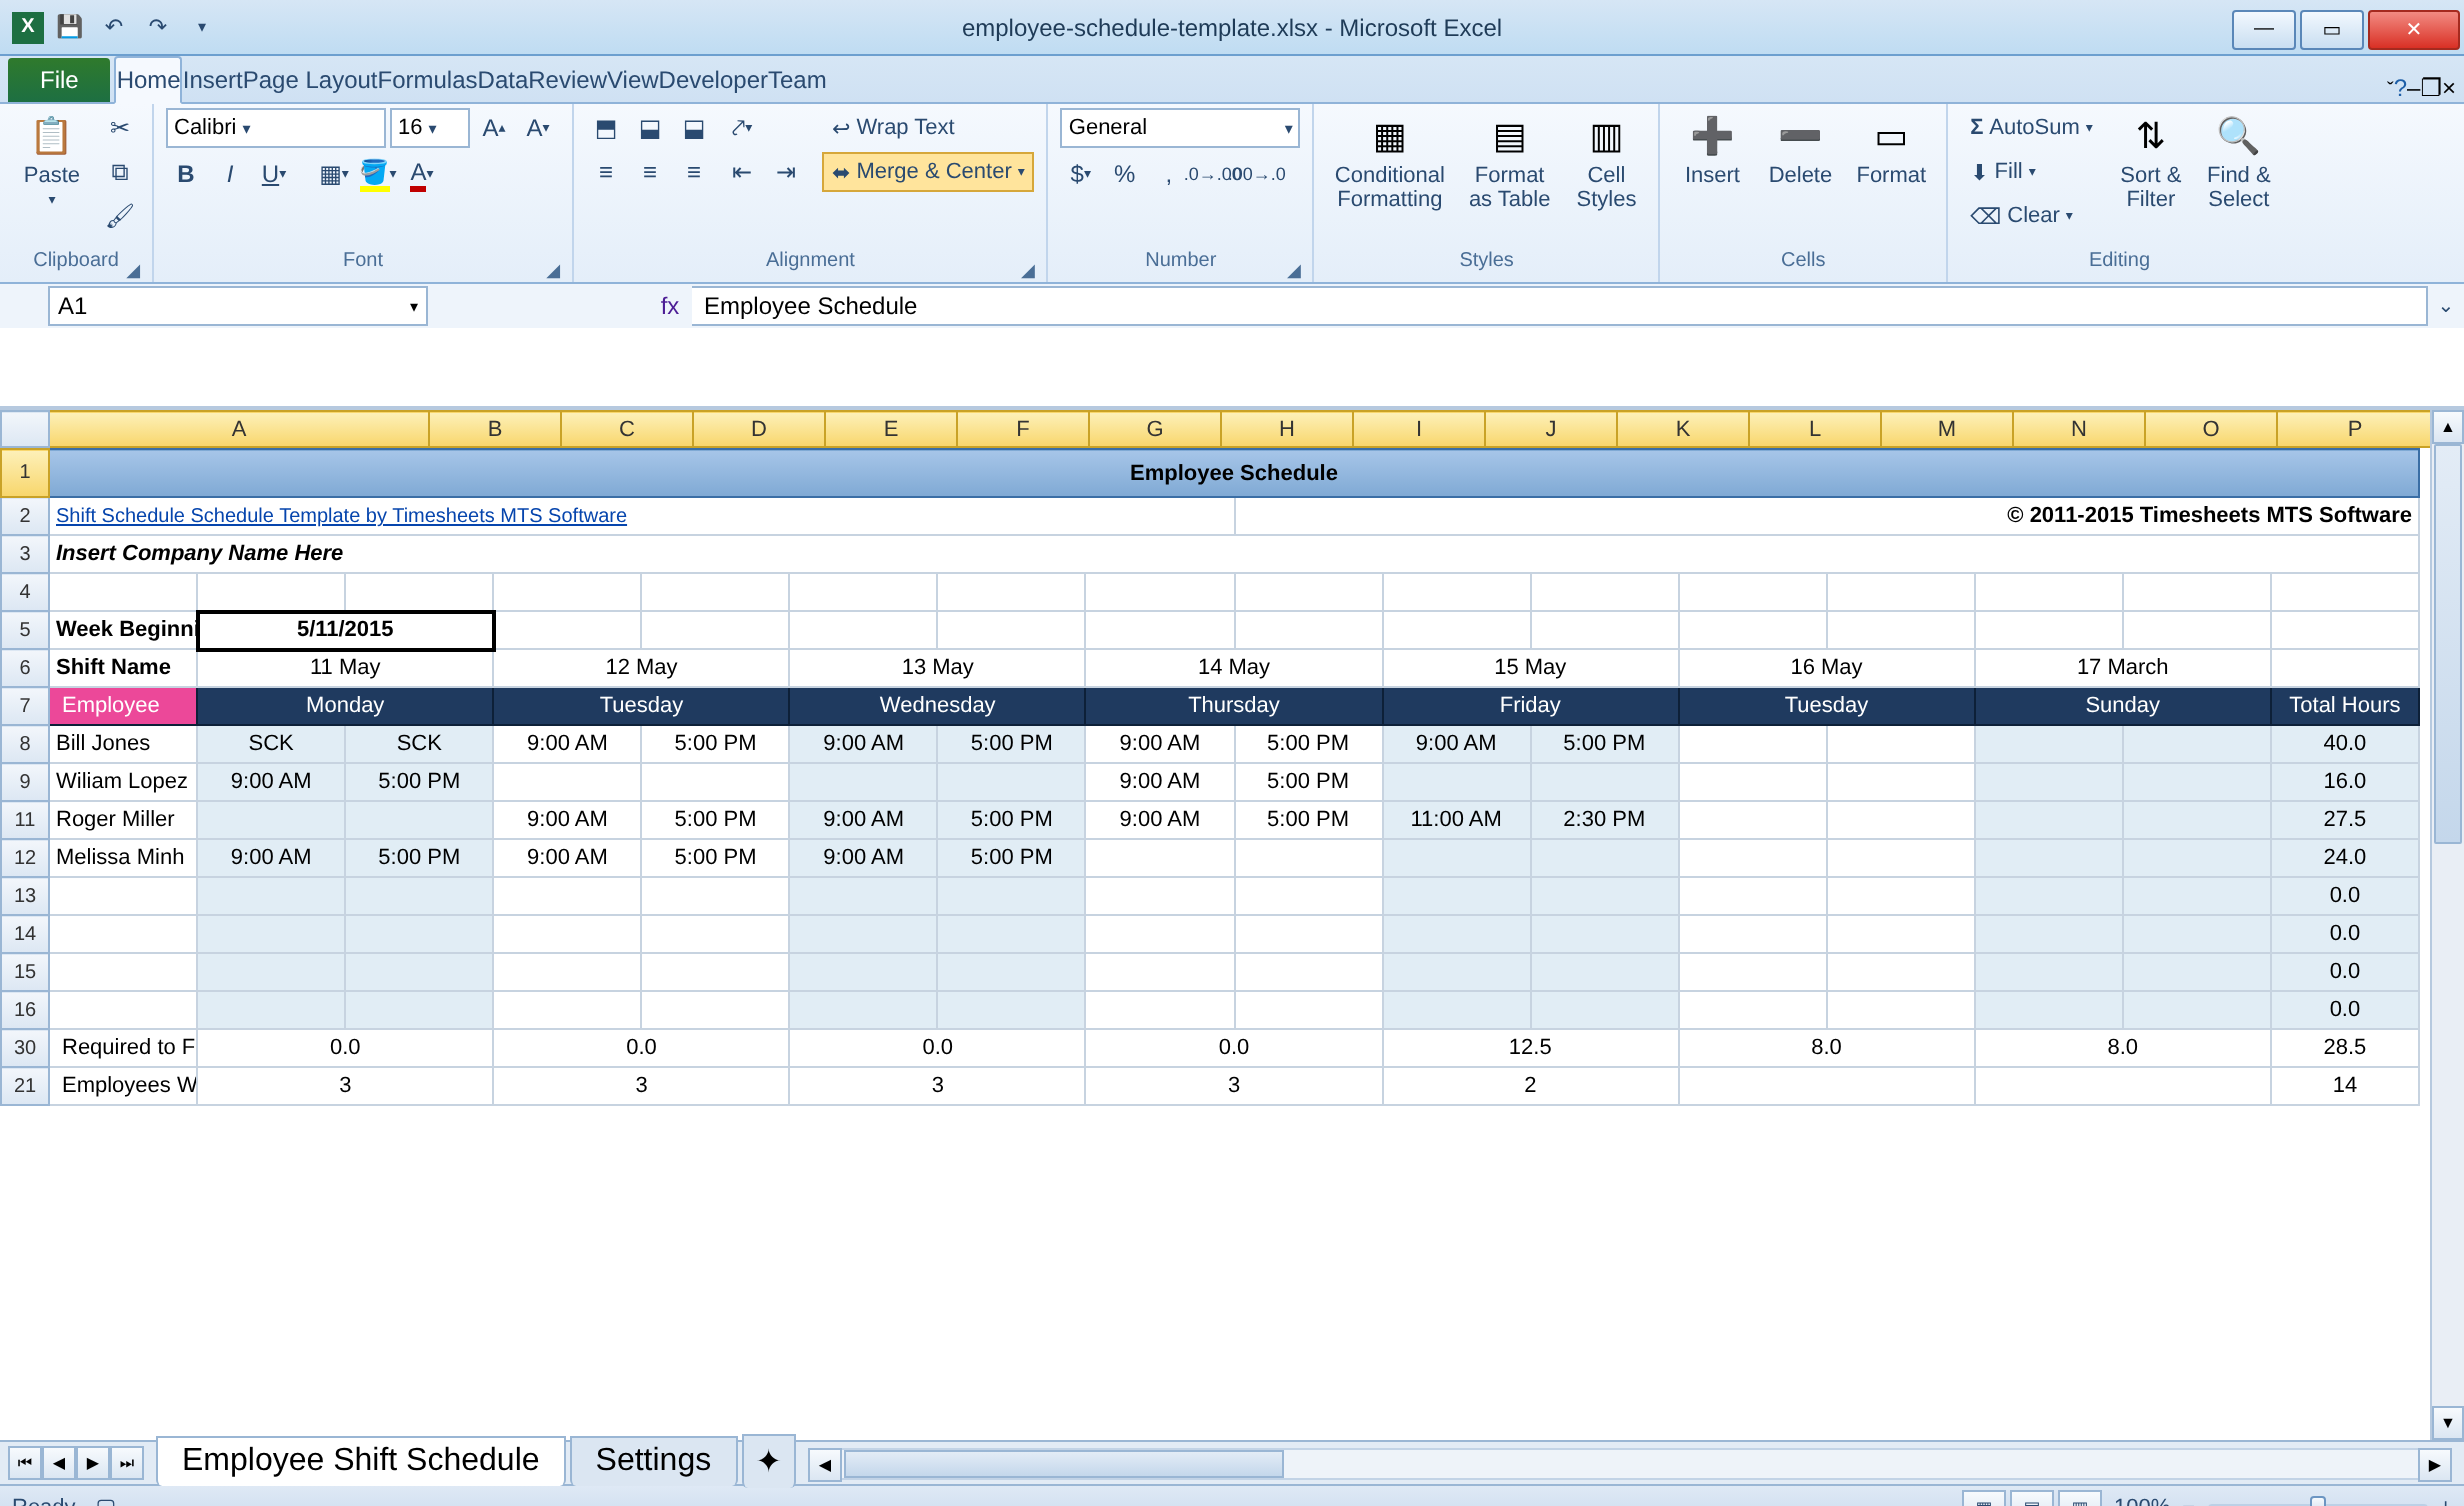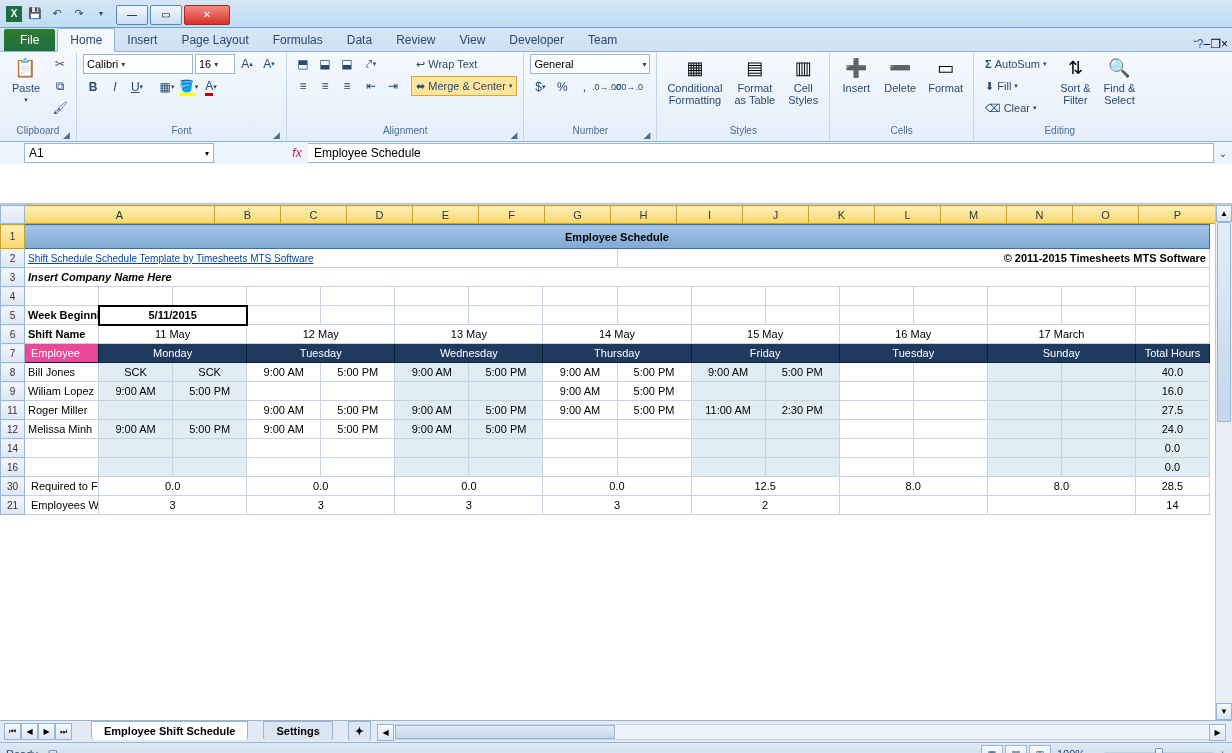--- a/index.html
+++ b/index.html
@@ -11,21 +11,21 @@
 .titlebar .excel-icon { width: 16px; height: 16px; background: #1d6f42; display: inline-block; color:#fff; font-size:10px; line-height:16px; text-align:center; font-weight:bold; }
 .titlebar .qat-btn { width: 18px; height: 18px; display:inline-flex; align-items:center; justify-content:center; font-size:11px; color:#2a4a70; }
 .titlebar .title-text { flex:1; text-align:center; font-size:12px; color:#1f3b57; }
 .titlebar .winbtns { display:flex; }
 .titlebar .winbtn { width:32px; height:20px; margin:2px 2px 0 0; border:1px solid #5a87b8; background:linear-gradient(#f2f8fe,#c9def1); display:flex; align-items:center; justify-content:center; font-size:10px; border-radius:2px; }
 .titlebar .winbtn.close { background:linear-gradient(#f28b82,#d93025); color:#fff; border-color:#a52a1f; width:46px; }
 
 
 .ribbon-tabs { height: 24px; background: linear-gradient(#d6e6f5,#cfe1f3); display:flex; align-items:flex-end; padding:0 4px; font-size:12px; border-bottom:1px solid #8fb3d9; }
 .file-tab { background: linear-gradient(#2f7a2c,#1d6f42); color:#fff; padding:4px 16px; border-radius:2px 2px 0 0; margin-right:2px; }
-.tab { padding:4px 12px; color:#2a4a70; }
+.tab { padding:4px 0; color:#2a4a70; }
 .tab.active { background:#f5f9fe; border:1px solid #8fb3d9; border-bottom:1px solid #f5f9fe; border-radius:2px 2px 0 0; margin-bottom:-1px; }
 
 
 .ribbon { height: 90px; background: linear-gradient(#f5f9fe,#e4eef9); border-bottom:1px solid #8fb3d9; display:flex; font-size:11px; }
 .group { border-right:1px solid #c1d5ec; padding:2px 6px 0 6px; display:flex; flex-direction:column; position:relative; }
 .group-body { flex:1; display:flex; align-items:flex-start; gap:4px; }
 .group-label { height:16px; text-align:center; font-size:10px; color:#4a6e96; position:relative; }
 .group-label .dlg { position:absolute; right:0; bottom:1px; font-size:9px; color:#4a6e96; }
 .big-btn { display:flex; flex-direction:column; align-items:center; justify-content:flex-start; padding:2px 4px; gap:2px; min-width:40px; }
 .big-btn .ico { width:24px; height:24px; display:flex; align-items:center; justify-content:center; font-size:18px; }
@@ -37,21 +37,21 @@
 .combo .arrow { font-size:8px; margin-left:3px; color:#2a4a70; }
 .row-btn { height:20px; border:1px solid transparent; display:flex; align-items:center; padding:0 4px; gap:3px; font-size:11px; color:#2a4a70; }
 .row-btn.highlight { background:#ffe49c; border:1px solid #d6a73a; }
 .dropdown-arrow { font-size:7px; color:#2a4a70; }
 
 
 .fbar-wrap { border-bottom:1px solid #b6c9df; background:#eef4fb; }
 .fbar { height:22px; display:flex; align-items:center; }
 .namebox { width:190px; margin-left:24px; height:20px; border:1px solid #9ab6d4; background:#fff; display:flex; align-items:center; padding:0 4px; font-size:12px; }
 .namebox .arrow { margin-left:auto; font-size:8px; }
-.fxbtn { width:22px; text-align:center; font-style:italic; font-size:12px; color:#be185d; margin-left:72px; }
+.fxbtn { width:22px; text-align:center; font-size:12px; color:#4c1d95; margin-left:110px; }
 .formula-input { flex:1; height:20px; border:1px solid #9ab6d4; border-left:none; background:#fff; padding:0 6px; font-size:12px; display:flex; align-items:center; }
 .fbar-expand { width:18px; text-align:center; font-size:10px; color:#2a4a70; }
 .fbar-spacer { height:40px; background:#fff; border-bottom:1px solid #b6c9df; }
 
 
 .sheet-wrap { position:relative; height: 515px; display:flex; }
 .sheet-body { flex:1; overflow:hidden; position:relative; }
 
 
 table.colhdr { border-collapse:collapse; table-layout:fixed; width:1210px; }
@@ -86,21 +86,21 @@
 
 
 .vscroll { width:17px; background:#e9eef5; border-left:1px solid #b6c9df; position:relative; }
 .vscroll .btn { height:17px; background:linear-gradient(#f7fafd,#dbe6f2); border:1px solid #9ab6d4; font-size:8px; display:flex; align-items:center; justify-content:center; }
 .vscroll .thumb { position:absolute; top:17px; left:1px; right:1px; height:200px; background:linear-gradient(#e3ecf6,#c4d7eb); border:1px solid #9ab6d4; border-radius:1px; }
 
 
 .sheet-tabs { height:22px; background:#e2ebf5; border-top:1px solid #9ab6d4; display:flex; align-items:center; font-size:11px; }
 .nav-btns { display:flex; padding:0 4px; gap:0; }
 .nav-btn { width:17px; height:17px; border:1px solid #9ab6d4; background:linear-gradient(#f7fafd,#dbe6f2); display:flex; align-items:center; justify-content:center; font-size:8px; }
-.sheet-tab { padding:3px 12px; background:#fff; border:1px solid #9ab6d4; border-bottom:none; margin-left:15px; font-size:11px; border-radius:0 0 3px 3px; transform:translateY(-1px);font-weight:bold; }
+.sheet-tab { padding:3px 12px; background:#fff; border:1px solid #9ab6d4; border-bottom:none; margin-left:2px; font-size:16px; border-radius:0 0 3px 3px; transform:translateY(-1px); }
 .sheet-tab.inactive { background:#dbe6f2; }
 .hscroll-track { flex:1; margin:0 6px; height:16px; background:#eef3f9; border:1px solid #c2d3e6; position:relative; }
 .hscroll-thumb { position:absolute; left:0; top:0; height:14px; width:220px; background:linear-gradient(#e3ecf6,#c4d7eb); border:1px solid #9ab6d4; }
 .hscroll-btn { width:17px; height:17px; border:1px solid #9ab6d4; background:linear-gradient(#f7fafd,#dbe6f2); display:flex; align-items:center; justify-content:center; font-size:8px; }
 
 
 .statusbar { height:22px; background:linear-gradient(#dfe9f5,#c9daee); border-top:1px solid #9ab6d4; display:flex; align-items:center; font-size:11px; padding:0 6px; color:#2a4a70; }
 .statusbar .spacer { flex:1; }
 .view-btn { width:22px; height:17px; border:1px solid #9ab6d4; background:linear-gradient(#f7fafd,#dbe6f2); margin-left:2px; display:flex; align-items:center; justify-content:center; font-size:9px; }
 .zoom-slider { width:110px; height:4px; background:#bcd0e6; margin:0 6px; position:relative; border-radius:2px; }
@@ -110,20 +110,21 @@
 <body>
 
 <div class="titlebar">
   <div class="qat">
     <span class="excel-icon">X</span>
     <span class="qat-btn">💾</span>
     <span class="qat-btn">↶</span>
     <span class="qat-btn">↷</span>
     <span class="qat-btn" style="font-size:8px;">▾</span>
   </div>
+  <div class="title-text">employee-schedule-template.xlsx - Microsoft Excel</div>
   <div class="winbtns">
     <div class="winbtn">—</div>
     <div class="winbtn">▭</div>
     <div class="winbtn close">✕</div>
   </div>
 </div>
 
 <div class="ribbon-tabs">
   <div class="file-tab">File</div>
   <span class="tab active">Home</span>
@@ -525,21 +526,59 @@
             <td style="width:66px" class="val "></td>
             <td style="width:66px" class="val shade"></td>
             <td style="width:66px" class="val shade"></td>
             <td style="width:66px" class="val "></td>
             <td style="width:66px" class="val "></td>
             <td style="width:66px" class="val shade"></td>
             <td style="width:66px" class="val shade"></td>
             <td style="width:78px" class="tot-col">24.0</td>
           </tr>
           <tr>
+            <td class="rowhdr">13</td>
+            <td style="width:190px" class=""></td>
+            <td style="width:66px" class="val shade"></td>
+            <td style="width:66px" class="val shade"></td>
+            <td style="width:66px" class="val "></td>
+            <td style="width:66px" class="val "></td>
+            <td style="width:66px" class="val shade"></td>
+            <td style="width:66px" class="val shade"></td>
+            <td style="width:66px" class="val "></td>
+            <td style="width:66px" class="val "></td>
+            <td style="width:66px" class="val shade"></td>
+            <td style="width:66px" class="val shade"></td>
+            <td style="width:66px" class="val "></td>
+            <td style="width:66px" class="val "></td>
+            <td style="width:66px" class="val shade"></td>
+            <td style="width:66px" class="val shade"></td>
+            <td style="width:78px" class="tot-col">0.0</td>
+          </tr>
+          <tr>
             <td class="rowhdr">14</td>
+            <td style="width:190px" class=""></td>
+            <td style="width:66px" class="val shade"></td>
+            <td style="width:66px" class="val shade"></td>
+            <td style="width:66px" class="val "></td>
+            <td style="width:66px" class="val "></td>
+            <td style="width:66px" class="val shade"></td>
+            <td style="width:66px" class="val shade"></td>
+            <td style="width:66px" class="val "></td>
+            <td style="width:66px" class="val "></td>
+            <td style="width:66px" class="val shade"></td>
+            <td style="width:66px" class="val shade"></td>
+            <td style="width:66px" class="val "></td>
+            <td style="width:66px" class="val "></td>
+            <td style="width:66px" class="val shade"></td>
+            <td style="width:66px" class="val shade"></td>
+            <td style="width:78px" class="tot-col">0.0</td>
+          </tr>
+          <tr>
+            <td class="rowhdr">15</td>
             <td style="width:190px" class=""></td>
             <td style="width:66px" class="val shade"></td>
             <td style="width:66px" class="val shade"></td>
             <td style="width:66px" class="val "></td>
             <td style="width:66px" class="val "></td>
             <td style="width:66px" class="val shade"></td>
             <td style="width:66px" class="val shade"></td>
             <td style="width:66px" class="val "></td>
             <td style="width:66px" class="val "></td>
             <td style="width:66px" class="val shade"></td>

